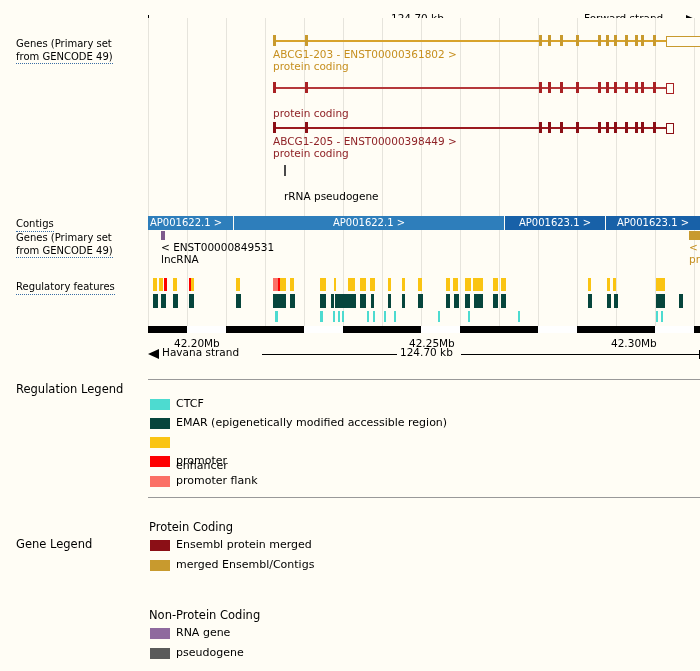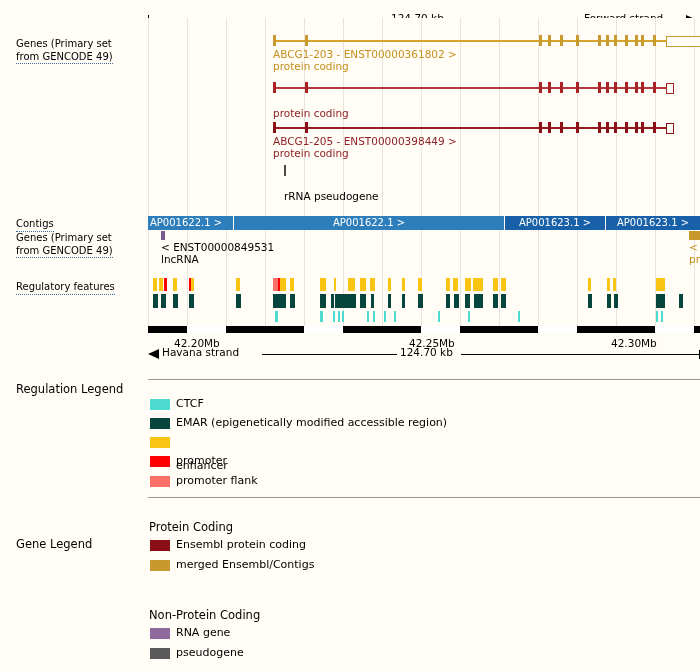--- a/index.html
+++ b/index.html
@@ -330,21 +330,21 @@
   <div class="legend-swatch" style="left:150px; top:476px; background:#fb7066;"></div>
   <div class="legend-text" style="left:176px; top:475px;">promoter flank</div>
 
   <div class="legend-sep" style="left:148px; top:497px; width:552px;"></div>
 
   <div class="sect-title" style="left:16px; top:500px;margin-top:37px;">Gene Legend</div>
 
   <div class="legend-head" style="left:149px; top:520px;">Protein Coding</div>
 
   <div class="legend-swatch" style="left:150px; top:540px; background:#8b0f16;"></div>
-  <div class="legend-text" style="left:176px; top:539px;">Ensembl protein coding</div>
+  <div class="legend-text" style="left:176px; top:539px;">Ensembl protein merged</div>
 
   <div class="legend-swatch" style="left:150px; top:560px; background:#c89a2e;"></div>
   <div class="legend-text" style="left:176px; top:559px;">merged Ensembl/Contigs</div>
 
   <div class="legend-head" style="left:149px; top:608px;">Non-Protein Coding</div>
 
   <div class="legend-swatch" style="left:150px; top:628px; background:#8f6a9e;"></div>
   <div class="legend-text" style="left:176px; top:627px;">RNA gene</div>
 
   <div class="legend-swatch" style="left:150px; top:648px; background:#5a5a5a;"></div>

